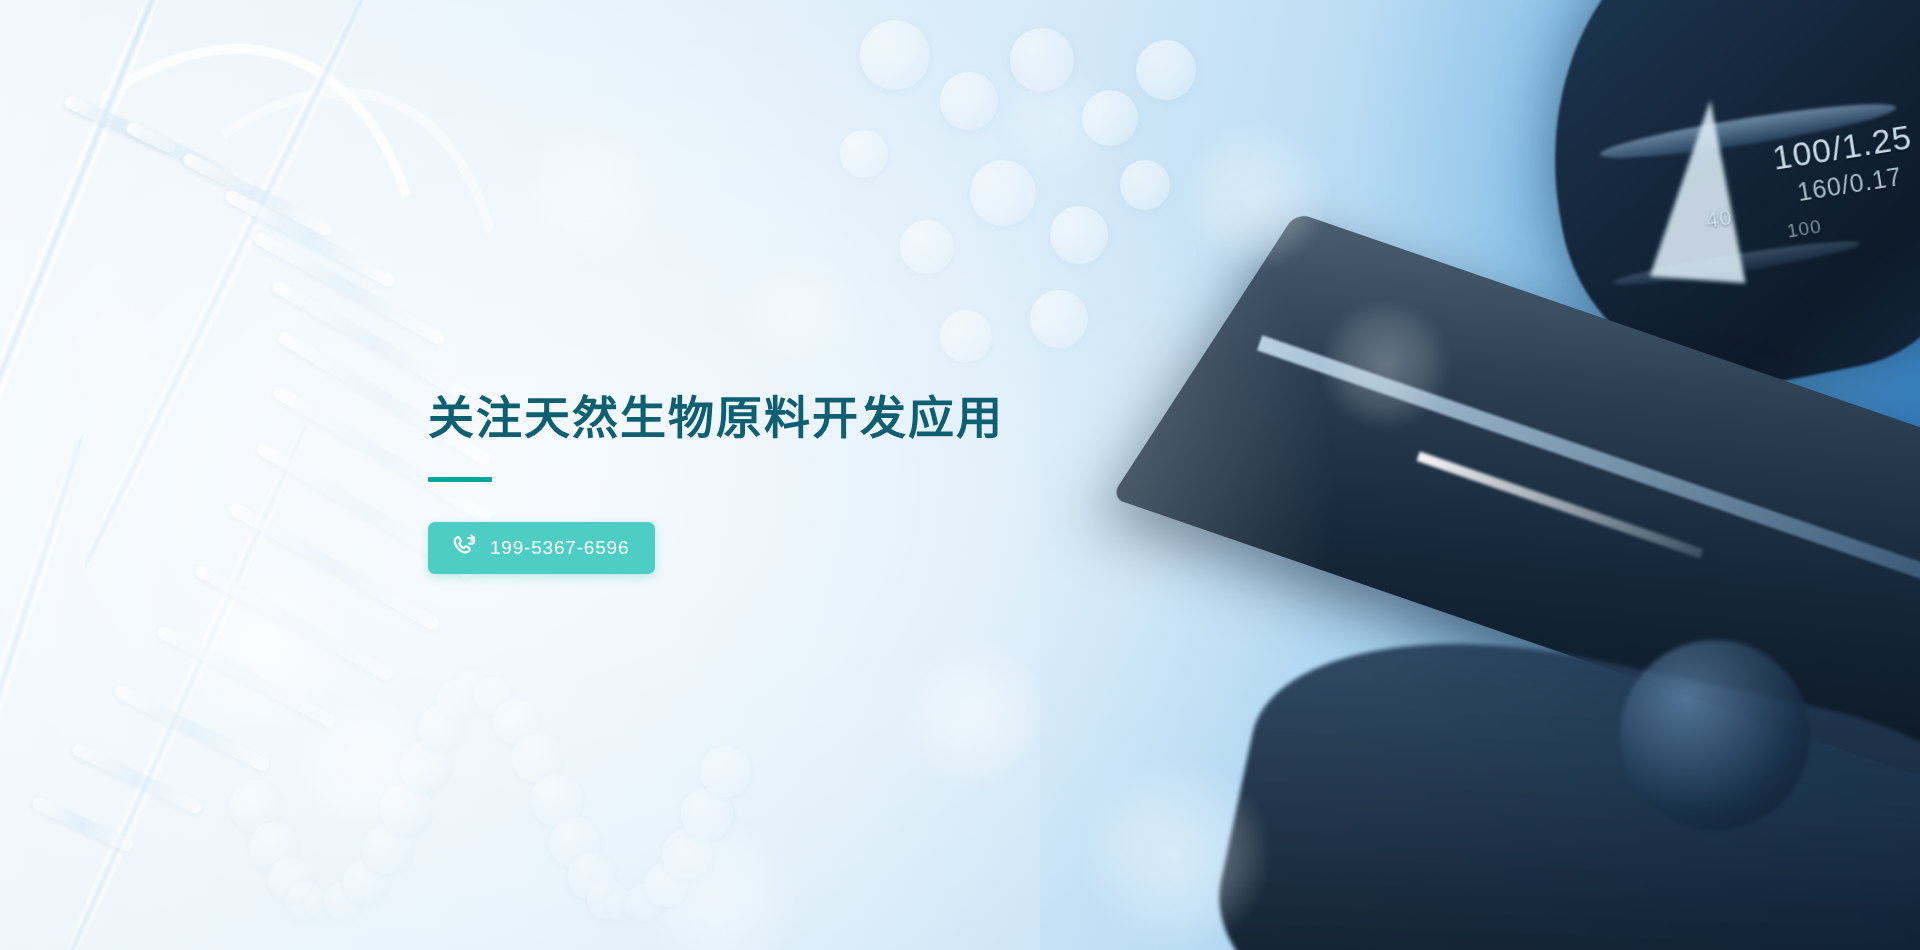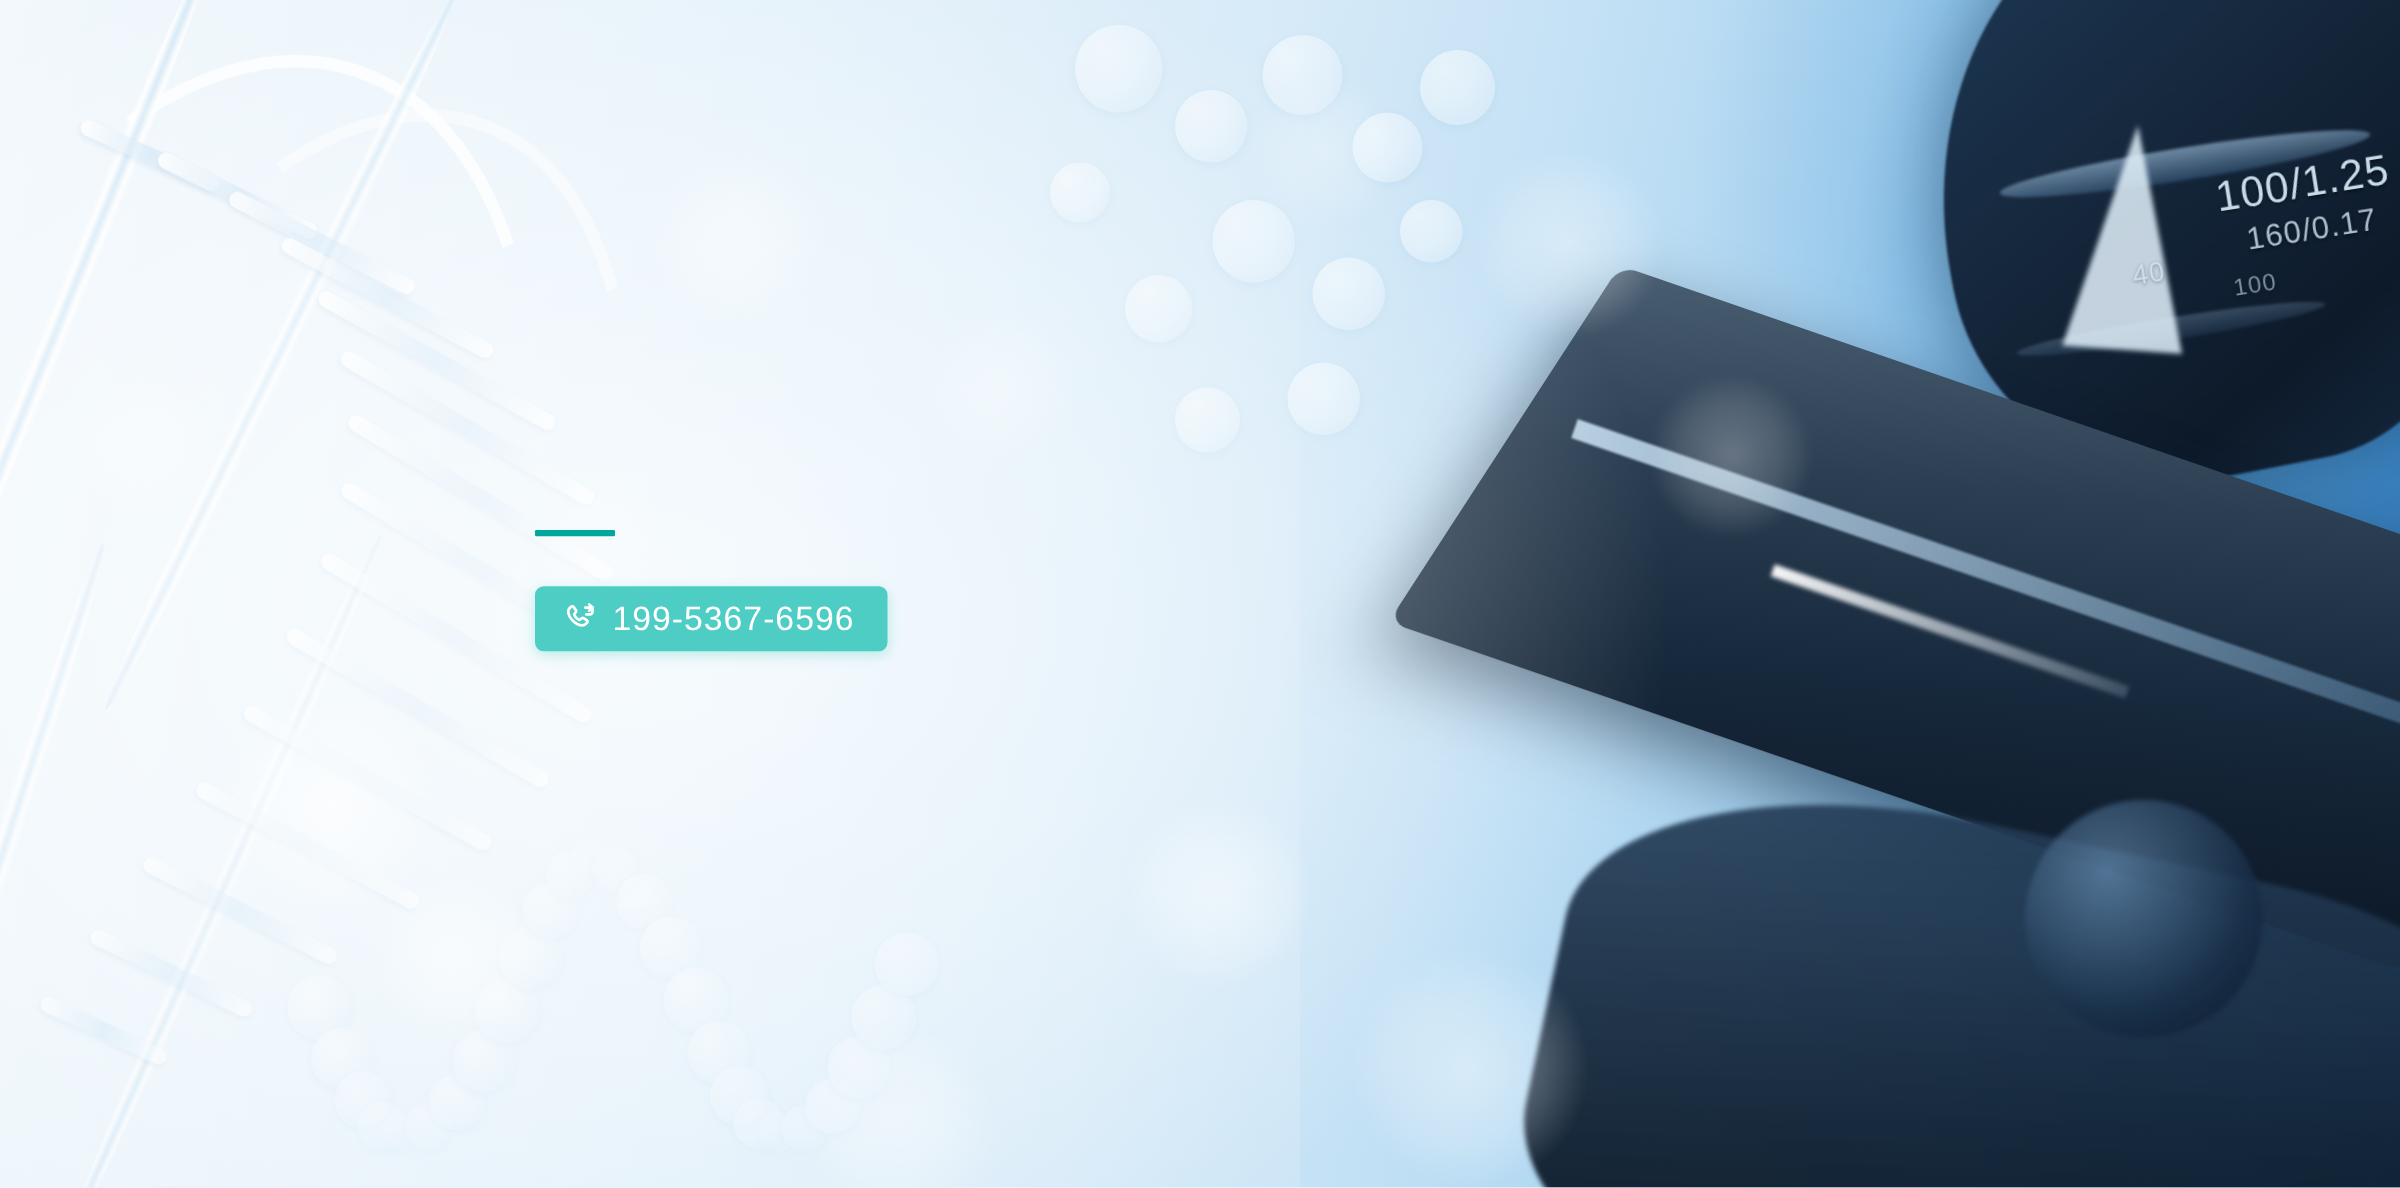--- a/index.html
+++ b/index.html
@@ -258,21 +258,21 @@
     gap:13px;
     height:52px;
     padding:0 26px 0 22px;
     background:#4ecdc4;
     border:none;
     border-radius:7px;
     cursor:pointer;
     box-shadow:0 3px 10px rgba(78,205,196,0.35);
   }
   .phone-btn .num {
-    font-size:27px;
+    font-size:19px;
     color:#ffffff;
     letter-spacing:.8px;
     font-weight:400;
     line-height:1;
   }
   .phone-icon { width:27px; height:27px; display:block; }
 </style>
 </head>
 <body>
 
@@ -374,20 +374,21 @@
         <div class="bokeh" style="left: 640px; top: 820px; width: 160px; height: 160px; opacity: 0.42;"></div>
         <div class="bokeh" style="left: 1320px; top: 300px; width: 130px; height: 130px; opacity: 0.3;"></div>
         <div class="bokeh" style="left: 430px; top: 380px; width: 100px; height: 100px; opacity: 0.3;"></div>
         <div class="bokeh" style="left: 1000px; top: 60px; width: 120px; height: 120px; opacity: 0.3;"></div>
       </div>
   </div>
 
   <div class="wash"></div>
 
   <div class="content">
+    <h1 class="headline">关注天然生物原料开发应用</h1>
     <div class="divider"></div>
 
     <button class="phone-btn">
       <span>
         <svg class="phone-icon" viewBox="0 0 24 24" fill="none" stroke="#ffffff" stroke-width="1.9" stroke-linecap="round" stroke-linejoin="round">
           <path d="M6.2 2.9c.5-.4 1.2-.3 1.6.2l1.7 2.3c.3.4.3 1 0 1.4l-1 1.2c-.2.3-.3.6-.1.9.7 1.3 1.9 2.6 3.2 3.4.3.2.7.1.9-.1l1.1-1c.4-.3 1-.4 1.4-.1l2.3 1.6c.5.4.6 1.1.2 1.6-.8 1-2 2-3.4 2-4.6 0-10-5.4-10-10 0-1.4 1-2.6 2.1-3.4z"></path>
           <path d="M16.2 3.6h5.1"></path>
           <path d="M19 1.4l2.4 2.2L19 5.8"></path>
           <path d="M21.3 3.6v3.1a1.8 1.8 0 0 1-1.8 1.8h-2.6"></path>
         </svg>

